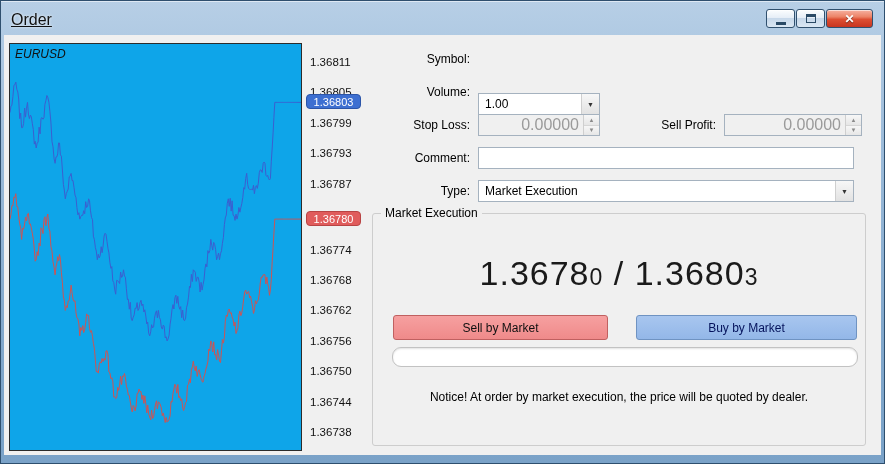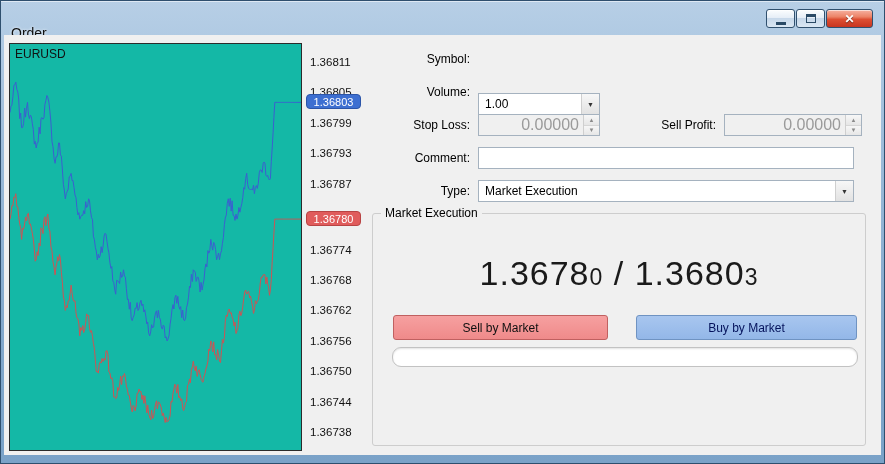--- a/index.html
+++ b/index.html
@@ -5,33 +5,33 @@
   * { box-sizing: border-box; margin: 0; padding: 0; }
   body { font-family: "Liberation Sans", sans-serif; background:#555; }
   .window{
     position:relative; width:885px; height:464px;
     background:linear-gradient(180deg,#b7cfe6 0%,#9dbcda 30%,#82a8cc 70%,#7aa2c8 100%);
     border:1px solid #2e4f6e; overflow:hidden;
     box-shadow:inset 0 1px 0 rgba(255,255,255,.55);
     font-size:12px; color:#000;
   }
   .titlebar{position:absolute; left:0; top:0; right:0; height:34px;}
-  .title-text{position:absolute; left:10px; top:24px; font-size:14px; color:#111; text-shadow:0 0 3px rgba(255,255,255,.9);text-decoration:underline;}
+  .title-text{position:absolute; left:10px; top:10px; font-size:16px; color:#111; text-shadow:0 0 3px rgba(255,255,255,.9);text-decoration:underline;}
   .cap-btns{position:absolute; top:8px; right:11px; display:flex; gap:1px;}
   .cap-btn{height:19px; border:1px solid #30506e; border-radius:3px; display:flex; align-items:center; justify-content:center; box-shadow:inset 0 1px 0 rgba(255,255,255,.6); cursor:default;}
   .btn-min,.btn-max{width:29px; background:linear-gradient(180deg,#fbfdfe 0%,#e6eef7 45%,#c7d8ea 50%,#dae7f3 100%);}
   .btn-close{width:47px; background:linear-gradient(180deg,#f6b1a1 0%,#ec8367 40%,#dd4f33 55%,#c8351f 100%);}
   .glyph-min{width:10px; height:3px; background:#2a4a66; margin-top:9px;}
   .glyph-max{width:10px; height:9px; border:1px solid #2a4a66; border-top-width:3px; background:transparent;}
   .glyph-close{color:#fff; font-weight:bold; font-size:12px; text-shadow:0 1px 1px rgba(0,0,0,.5); line-height:1;}
   .content{position:absolute; left:3px; right:3px; top:34px; bottom:8px; background:#f0f0f0;}
 
   
   .chart-wrap{position:absolute; left:5px; top:8px; width:354px; height:412px;}
-  .chart-box{position:absolute; left:0; top:0; width:293px; height:408px; background:#14b8a6; border:1px solid #2b2b2b;}
+  .chart-box{position:absolute; left:0; top:0; width:293px; height:408px; background:#0ea5e9; border:1px solid #2b2b2b;font-style:italic;}
   .chart-symbol{position:absolute; left:5px; top:3px; font-size:12px; color:#111;}
   .axis{position:absolute; left:297px; top:1px; width:57px; height:406px;}
   .axis-label{position:absolute; left:4px; font-size:11.5px; color:#111; white-space:nowrap;}
   .price-badge{position:absolute; left:0; width:55px; height:15px; border-radius:4px; color:#fff; font-size:11px; text-align:center; line-height:15px;}
   .badge-ask{background:#3d6fd1; border:1px solid #2c55a8;}
   .badge-bid{background:#e05c5c; border:1px solid #b84444;}
 
   
   .form{position:absolute; left:362px; top:13px; width:496px;}
   .row{display:flex; height:22px; margin-bottom:11px; align-items:center;}
@@ -158,16 +158,17 @@
     </div>
 
     <div class="groupbox">
       <div class="group-title">Market Execution</div>
       <div class="quote">
         <span>1.3678</span><span class="sm">0</span><span> / </span><span>1.3680</span><span class="sm">3</span>
       </div>
       <div class="exec-btn buy-btn">Buy by Market</div>
       <div class="exec-btn sell-btn">Sell by Market</div>
       <div class="exec-bar"></div>
+      <div class="notice">Notice! At order by market execution, the price will be quoted by dealer.</div>
     </div>
 
   </div>
 </div>
 
 </body></html>

